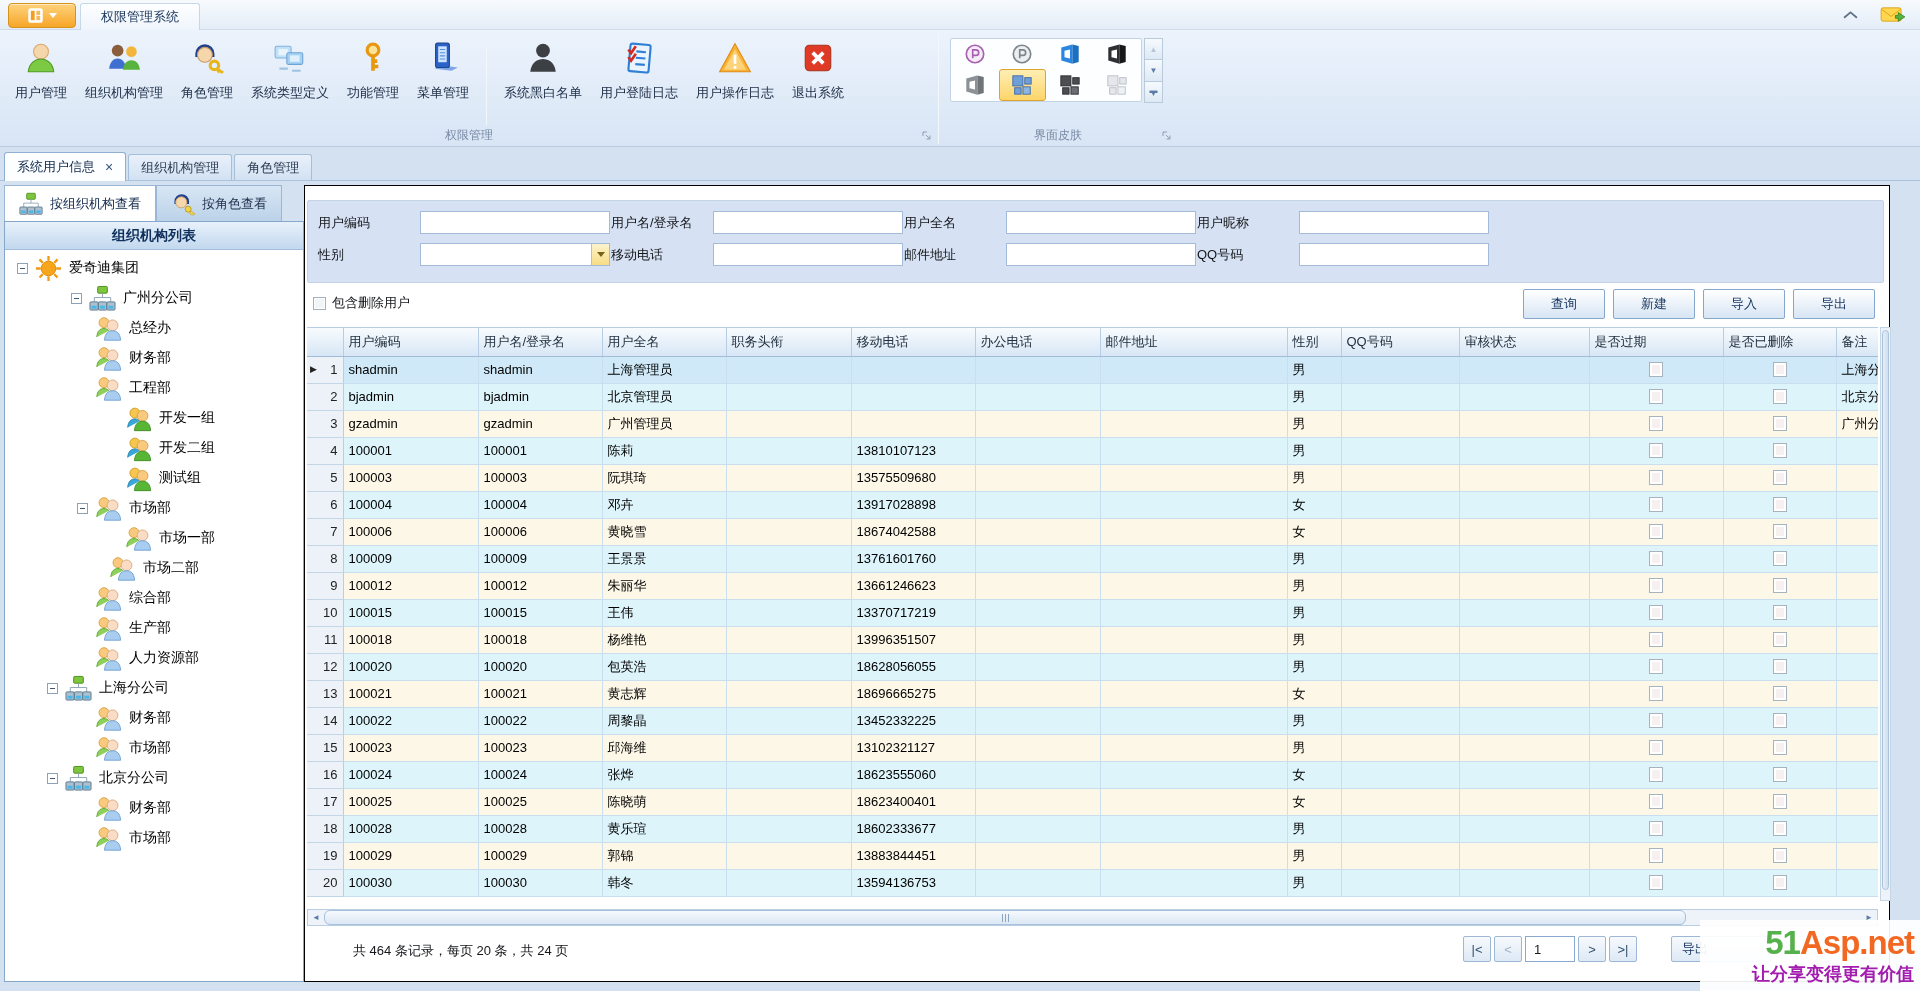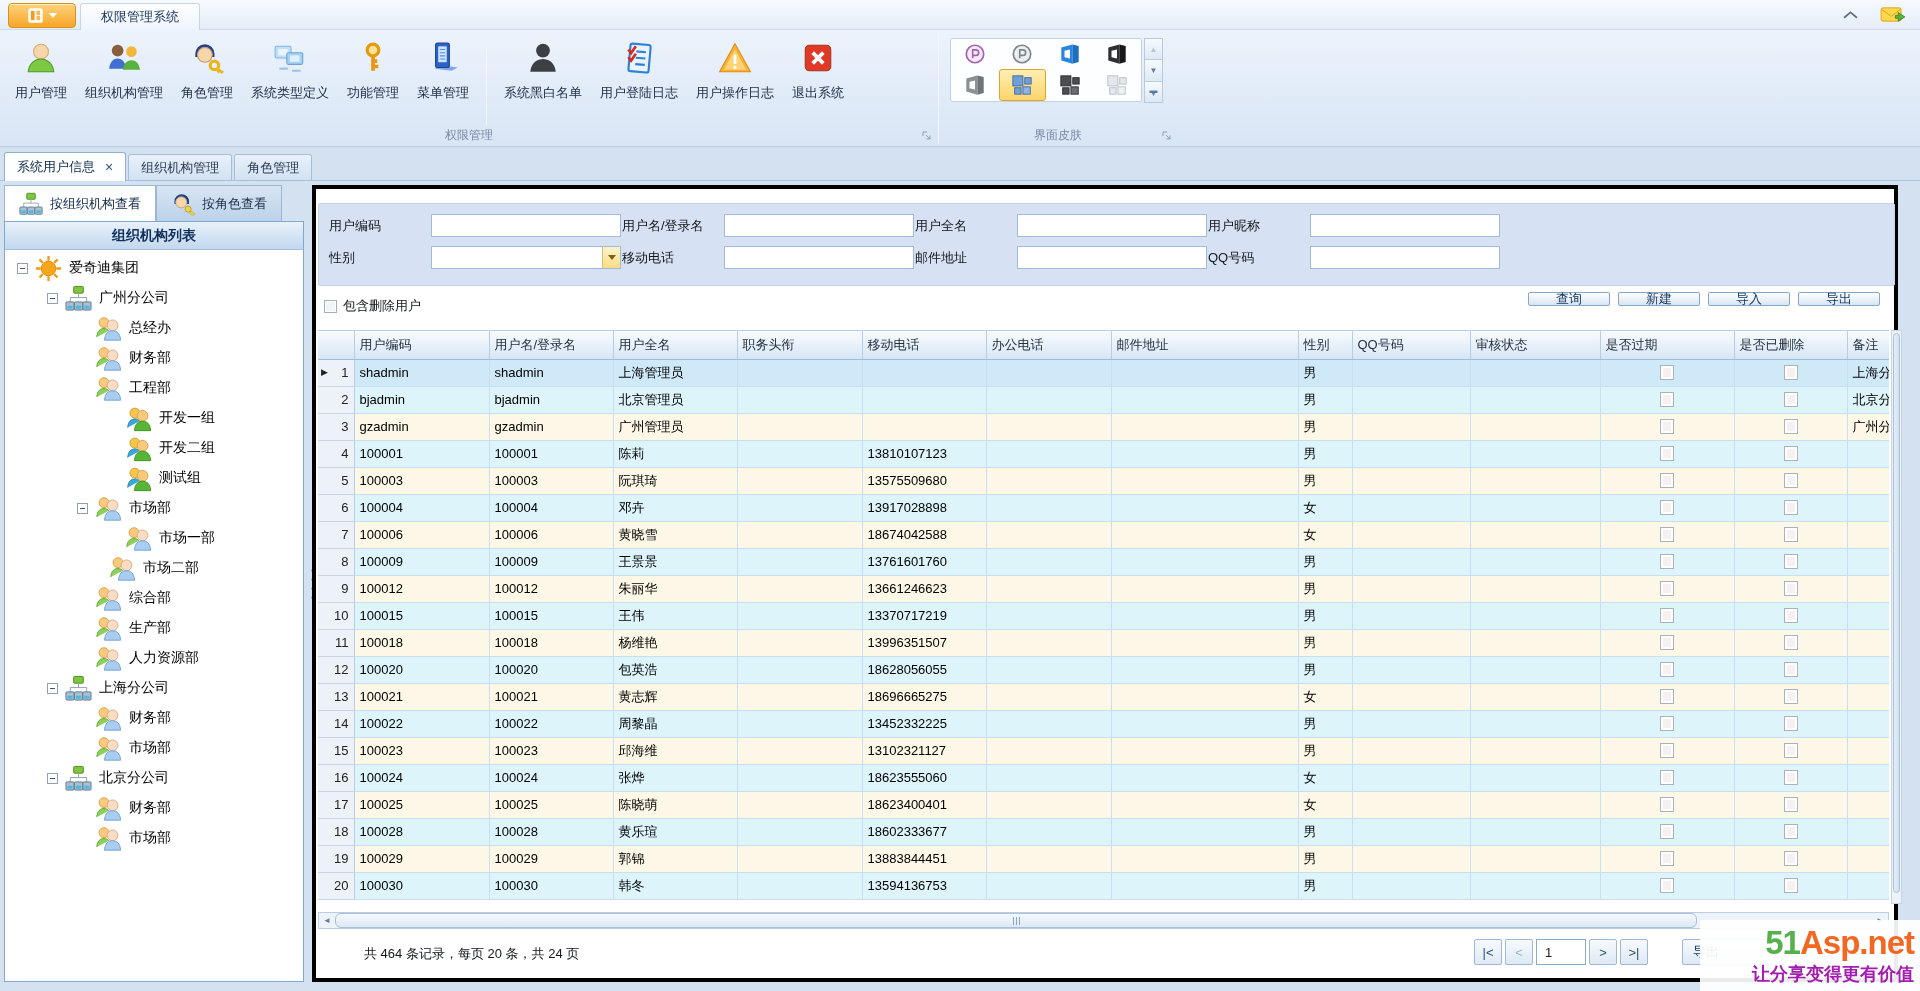--- a/index.html
+++ b/index.html
@@ -68,35 +68,35 @@
   .tic { width:27px; height:27px; margin-right:7px; flex:none; }
   .tic svg { width:27px; height:27px; }
   .tlb { font-size:14px; color:#000; }
 
   
   .splitter { position:absolute; left:306px; top:185px; width:13px; height:797px; display:flex; flex-direction:column;
     align-items:center; justify-content:center; gap:6px; cursor:col-resize; }
   .splitter i { width:3px; height:3px; border-radius:50%; background:#93a5bb; }
 
   
-  .content { position:absolute; left:312px; top:185px; width:1586px; height:797px; background:#fff; border:4px solid #000000; }
+  .content { position:absolute; left:304px; top:185px; width:1586px; height:797px; background:#fff; border:1px solid #000000; }
   .searchpanel { position:absolute; left:2px; top:14px; width:1577px; height:83px; background:#d6e2f3; border:1px solid #c3d3e8; border-radius:2px; }
   .srow { position:absolute; left:10px; display:flex; }
   .sfield { display:flex; align-items:center; width:293px; }
   .slb { width:102px; color:#14161a; }
   .sinput { width:190px; height:23px; background:#fff; border:1px solid #a3bbd8; }
   .scombo { width:190px; height:23px; background:#fff; border:1px solid #a3bbd8; position:relative; }
   .scombo .cbtn { position:absolute; right:0; top:0; width:18px; bottom:0; background:linear-gradient(#fdf3cd,#f7ddlk85);
     background:linear-gradient(#fdf3cd,#f7dd85); border-left:1px solid #d9c06a; display:flex; align-items:center; justify-content:center; }
   .scombo .cbtn b { width:0; height:0; border-left:4px solid transparent; border-right:4px solid transparent; border-top:5px solid #7a6118; }
 
   .optrow-check { position:absolute; left:8px; top:108px; display:flex; align-items:center; gap:6px; color:#14161a; }
   .cbx { width:13px; height:13px; border:1px solid #9fb0c0; background:#f2f5f8; box-shadow:inset 0 0 0 1px #fff; }
   .actions { position:absolute; right:14px; top:103px; display:flex; gap:8px; }
-  .abtn { width:82px; height:14px; border:1px solid #86a7cc; border-radius:2px; background:linear-gradient(#ffffff,#d7e5f4);
+  .abtn { width:82px; height:30px; border:1px solid #86a7cc; border-radius:2px; background:linear-gradient(#ffffff,#d7e5f4);
     display:flex; align-items:center; justify-content:center; color:#14335e; cursor:default; }
 
   
   .gridwrap { position:absolute; left:2px; top:141px; width:1571px; height:574px; overflow:hidden; border-top:1px solid #b6cde4; }
   table.grid { border-collapse:collapse; table-layout:fixed; width:1571px; }
   .grid th { height:28px; background:linear-gradient(#f8fbfe,#d7e6f5); border-right:1px solid #b6cde4; border-bottom:1px solid #9fbbd6;
     font-weight:normal; text-align:left; padding:0 5px; color:#22303f; overflow:hidden; white-space:nowrap; }
   .grid td { height:27px; border-right:1px solid #c9dff0; border-bottom:1px solid #c9dff0; padding:0 5px;
     overflow:hidden; white-space:nowrap; color:#000; }
   .grid td.ind { background:#edf2f8; border-right:1px solid #b9cee2; border-bottom:1px solid #c3d6e6; text-align:right; color:#222; position:relative; }
@@ -428,21 +428,21 @@
           <span class="tic">
             <svg viewBox="0 0 28 28">
               <g stroke="#f29a11" stroke-width="2.4">
                 <path d="M14 1v5M14 22v5M1 14h5M22 14h5M4.6 4.6l3.5 3.5M19.9 19.9l3.4 3.4M23.4 4.6l-3.5 3.5M8.1 19.9l-3.4 3.4"></path>
               </g>
               <circle cx="14" cy="14" r="7.5" fill="#f7a51b" stroke="#e08a00"></circle>
             </svg>
           </span>
           <span class="tlb">爱奇迪集团</span>
         </div>
-        <div class="tnode" style="padding-left:42px">
+        <div class="tnode" style="padding-left:66px">
           <span class="exp"></span>
           <span class="tic">
             <svg viewBox="0 0 28 28">
               <rect x="9" y="1.5" width="10" height="7" rx="1" fill="#7ec63e" stroke="#4e8f1d"></rect>
               <path d="M14 8.5v4.5M5.5 17.5v-4.5h17v4.5" fill="none" stroke="#8fa3b4"></path>
               <rect x="1" y="17.5" width="8.5" height="8.5" rx="1" fill="#aebfcd" stroke="#5c7a90"></rect>
               <rect x="9.8" y="17.5" width="8.5" height="8.5" rx="1" fill="#aebfcd" stroke="#5c7a90"></rect>
               <rect x="18.5" y="17.5" width="8.5" height="8.5" rx="1" fill="#aebfcd" stroke="#5c7a90"></rect>
               <rect x="2.6" y="21.5" width="5.2" height="3" fill="#49b8e8"></rect>
               <rect x="11.4" y="21.5" width="5.2" height="3" fill="#49b8e8"></rect>

